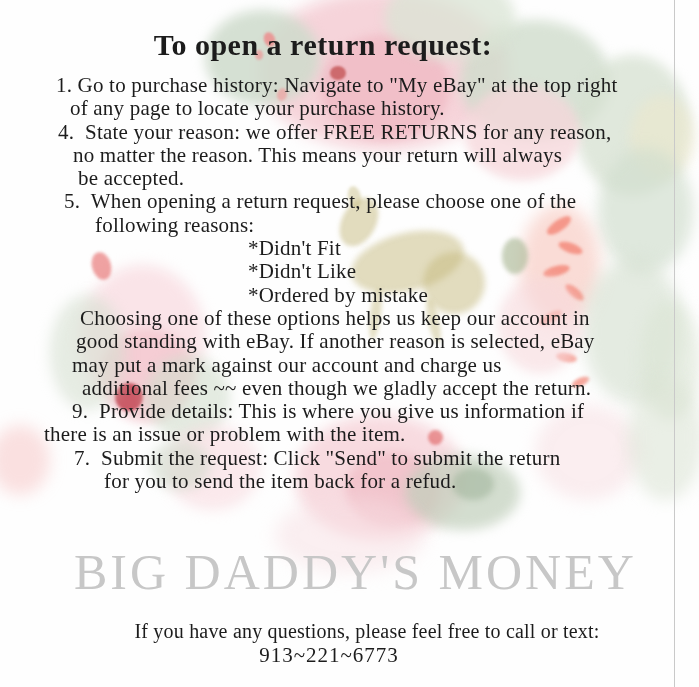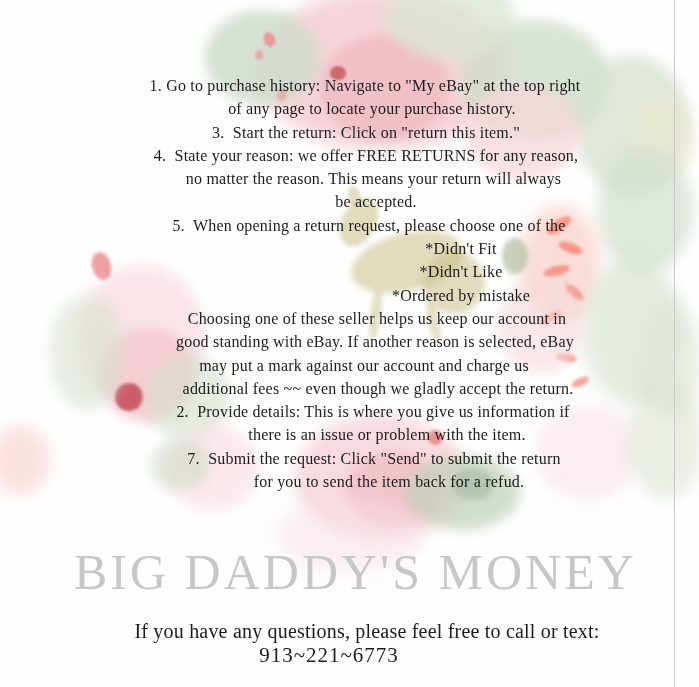--- a/index.html
+++ b/index.html
@@ -13,23 +13,22 @@
   .blob{position:absolute;border-radius:50%;display:block;z-index:0;}
   
   .edge-line{position:absolute;left:674px;top:0;width:1px;height:687px;background:#c9c9c9;z-index:3;}
   
   .title{
     position:absolute;top:28px;left:0;width:646px;z-index:2;
     text-align:center;font-size:30px;font-weight:bold;letter-spacing:.5px;
   }
   .body-text{position:absolute;top:74px;left:0;width:674px;z-index:2;}
   .bline{
-    font-size:16px;line-height:23.3px;white-space:pre;
+    font-size:21px;line-height:23.3px;white-space:pre;
     letter-spacing:.2px;
-    text-align:center;
   }
   .wm{
     position:absolute;z-index:1;color:#c7c7c7;white-space:pre;
     font-family:"Liberation Serif", serif;
   }
   .wm-brand{left:74px;top:543px;font-size:50px;letter-spacing:3px;font-weight:400;}
   .wm-since{left:0;top:630px;width:674px;text-align:center;font-size:34px;letter-spacing:9px;color:#cccccc;}
   .contact{position:absolute;top:576px;left:0;width:674px;z-index:2;text-align:center;margin-top:43px;}
   .contact-note{font-size:20px;line-height:24px;padding-left:60px;letter-spacing:.2px;}
   .contact-phone{font-size:21px;line-height:24px;padding-left:60px;padding-right:76px;letter-spacing:1px;}
@@ -99,38 +98,39 @@
     <i class="blob" style="left:535px;top:405px;width:105px;height:95px;background:rgba(248,221,225,.5);filter:blur(8px)"></i>
     <i class="blob" style="left:628px;top:375px;width:75px;height:125px;background:rgba(216,226,210,.55);filter:blur(8px)"></i>
     <i class="blob" style="left:275px;top:498px;width:150px;height:75px;background:rgba(248,223,227,.5);filter:blur(9px)"></i>
     <i class="blob" style="left:150px;top:440px;width:60px;height:50px;background:rgba(200,213,195,.5);filter:blur(6px)"></i>
   </div>
 
   <div class="edge-line"></div>
 
   <div class="wm wm-brand">BIG DADDY'S MONEY</div>
 
+  <div class="title">To open a return request:</div>
 
   <div class="body-text">
     <div class="bline" style="padding-left:56px">1. Go to purchase history: Navigate to "My eBay" at the top right</div>
     <div class="bline" style="padding-left:70px">of any page to locate your purchase history.</div>
-    <div class="bline" style="padding-left:58px">3.  Start the return: Click on "return this item."</div>
     <div class="bline" style="padding-left:58px">4.  State your reason: we offer FREE RETURNS for any reason,</div>
     <div class="bline" style="padding-left:73px">no matter the reason. This means your return will always</div>
     <div class="bline" style="padding-left:78px">be accepted.</div>
     <div class="bline" style="padding-left:64px">5.  When opening a return request, please choose one of the</div>
+    <div class="bline" style="padding-left:95px">following reasons:</div>
     <div class="bline" style="padding-left:248px">*Didn't Fit</div>
     <div class="bline" style="padding-left:248px">*Didn't Like</div>
     <div class="bline" style="padding-left:248px">*Ordered by mistake</div>
-    <div class="bline" style="padding-left:80px">Choosing one of these seller helps us keep our account in</div>
+    <div class="bline" style="padding-left:80px">Choosing one of these options helps us keep our account in</div>
     <div class="bline" style="padding-left:76px">good standing with eBay. If another reason is selected, eBay</div>
-    <div class="bline" style="padding-left:54px">may put a mark against our account and charge us</div>
+    <div class="bline" style="padding-left:72px">may put a mark against our account and charge us</div>
     <div class="bline" style="padding-left:82px">additional fees ~~ even though we gladly accept the return.</div>
-    <div class="bline" style="padding-left:72px">2.  Provide details: This is where you give us information if</div>
-    <div class="bline" style="padding-left:100px">there is an issue or problem with the item.</div>
+    <div class="bline" style="padding-left:72px">9.  Provide details: This is where you give us information if</div>
+    <div class="bline" style="padding-left:44px">there is an issue or problem with the item.</div>
     <div class="bline" style="padding-left:74px">7.  Submit the request: Click "Send" to submit the return</div>
     <div class="bline" style="padding-left:104px">for you to send the item back for a refud.</div>
   </div>
 
   <div class="contact">
     <div class="contact-note">If you have any questions, please feel free to call or text:</div>
     <div class="contact-phone">913~221~6773</div>
   </div>
 
 </div>

